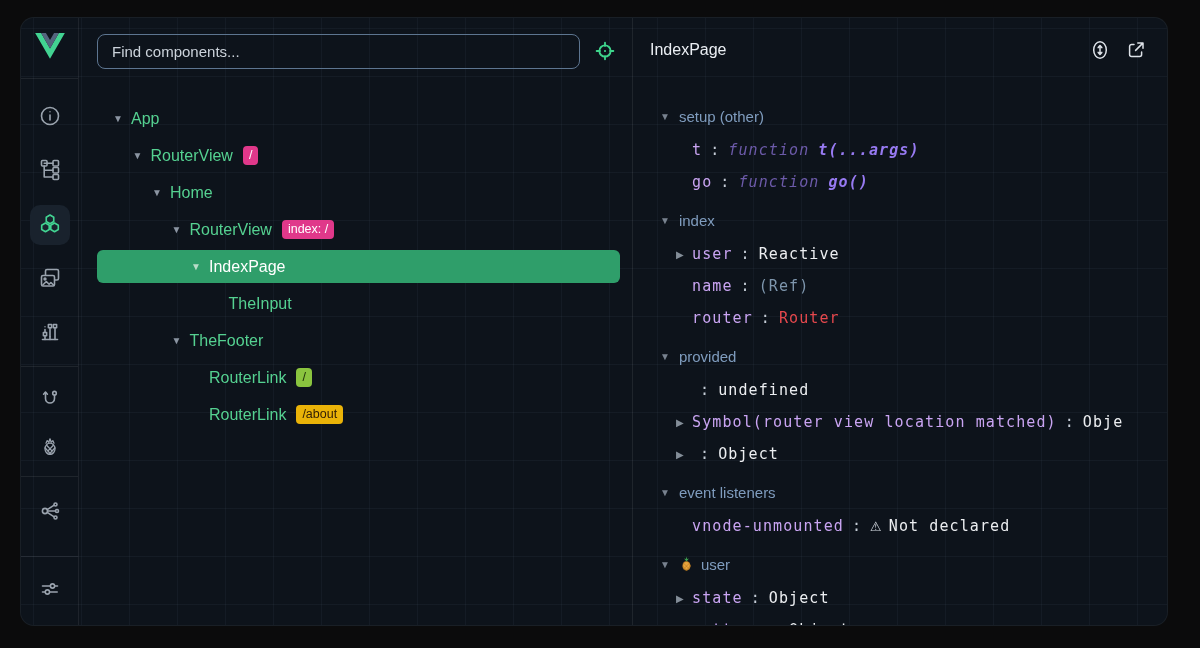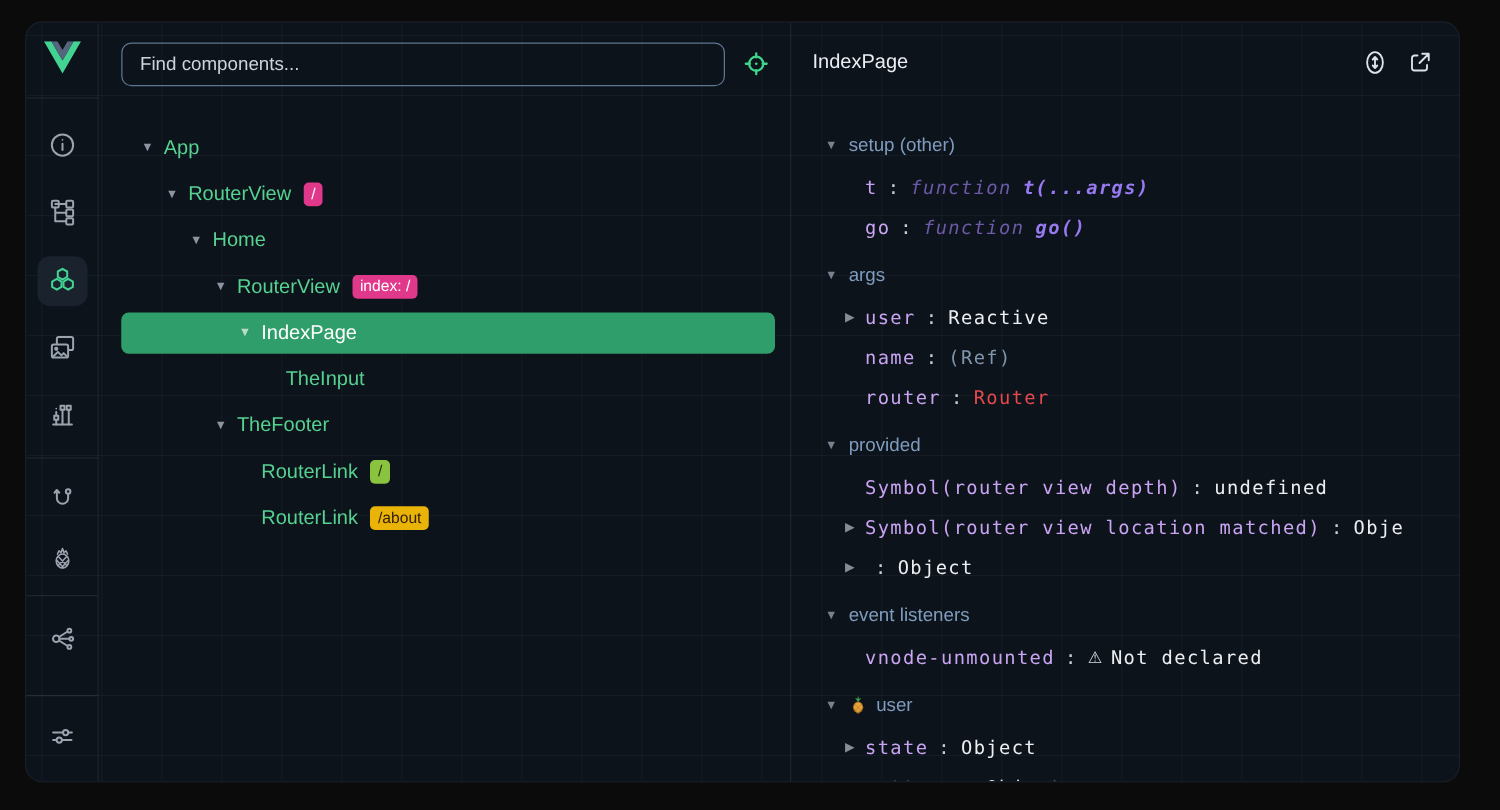--- a/index.html
+++ b/index.html
@@ -265,21 +265,21 @@
             <span class="exp"></span>
             <span class="k">go</span>
             <span class="colon">:</span>
             <span class="kw">function</span>
             <span class="sig">go()</span>
           </div>
         </div>
         <div class="sec">
           <div class="sec-h">
             <span class="tri">▼</span>
-            <span>args</span>
+            <span>index</span>
           </div>
           <div class="p-row">
             <span class="exp">▶</span>
             <span class="k">user</span>
             <span class="colon">:</span>
             <span class="v-plain">Reactive</span>
           </div>
           <div class="p-row">
             <span class="exp"></span>
             <span class="k">name</span>
@@ -293,21 +293,20 @@
             <span class="v-red">Router</span>
           </div>
         </div>
         <div class="sec">
           <div class="sec-h">
             <span class="tri">▼</span>
             <span>provided</span>
           </div>
           <div class="p-row">
             <span class="exp"></span>
-            <span class="k">Symbol(router view depth)</span>
             <span class="colon">:</span>
             <span class="v-plain">undefined</span>
           </div>
           <div class="p-row">
             <span class="exp">▶</span>
             <span class="k">Symbol(router view location matched)</span>
             <span class="colon">:</span>
             <span class="v-plain">Obje</span>
           </div>
           <div class="p-row">

